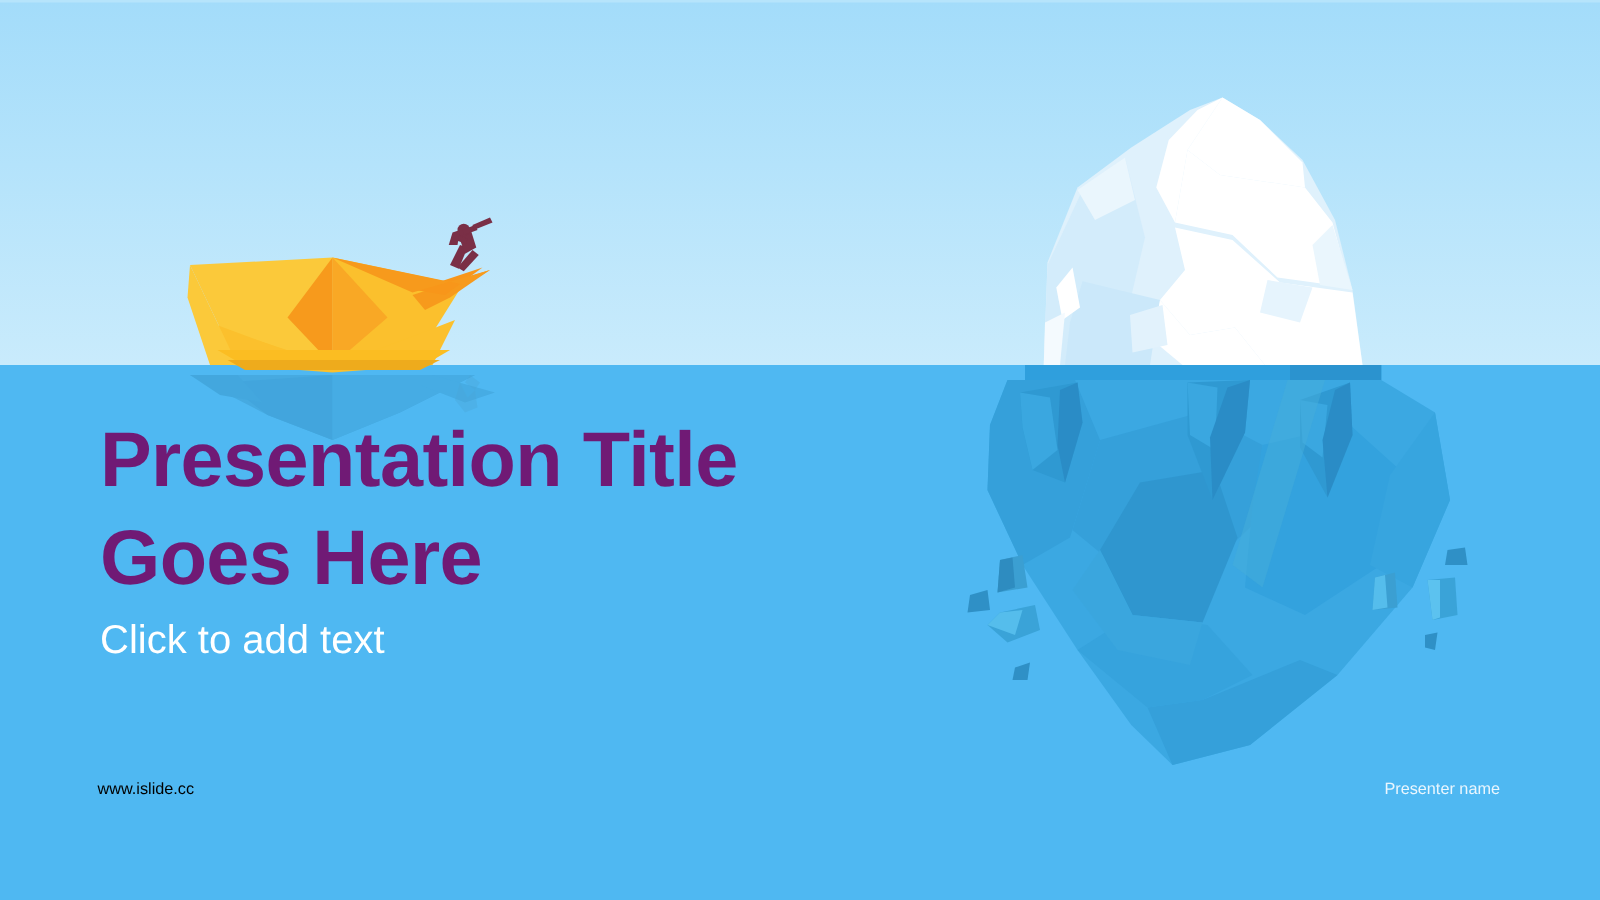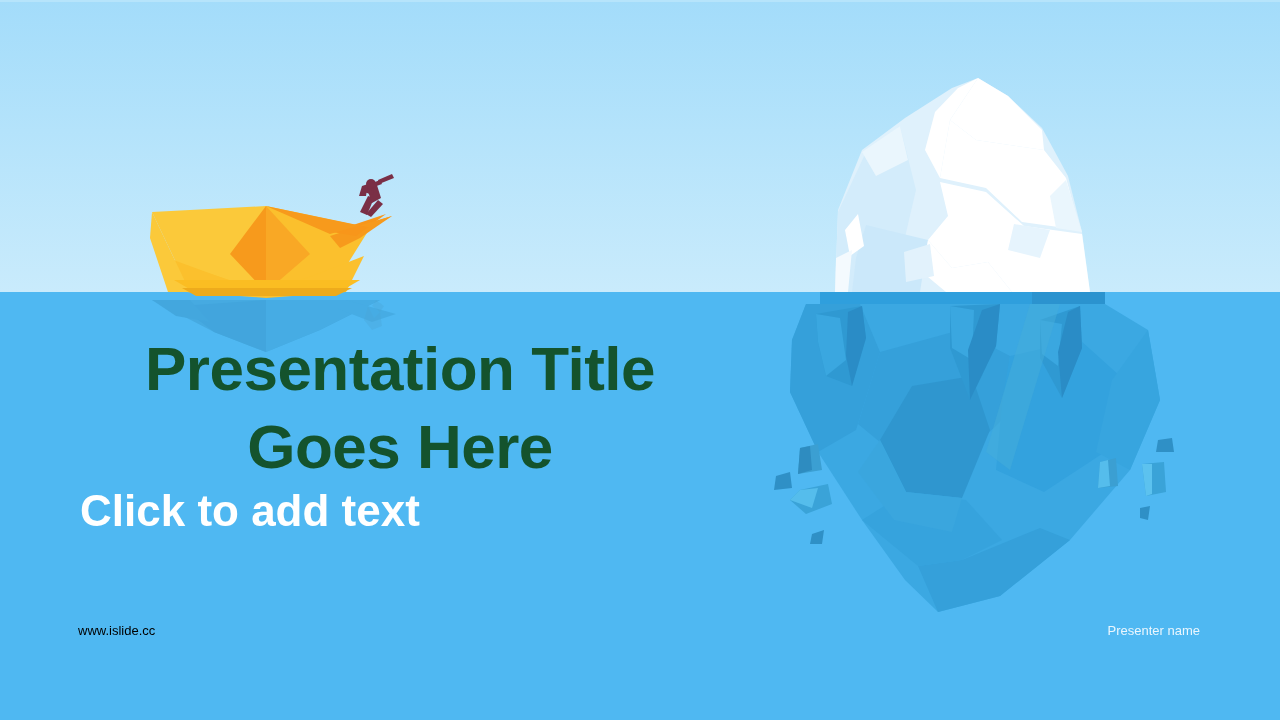--- a/index.html
+++ b/index.html
@@ -54,33 +54,32 @@
   
   .title {
     position: absolute;
     left: 80px;
     top: 330px;
     width: 640px;
     margin: 0;
     font-size: 62px;
     line-height: 78px;
     font-weight: bold;
-    color: #14532d;
+    color: #701a75;
     letter-spacing: -0.5px;
     white-space: pre-line;
-    text-align: center;
   }
   .subtitle {
     position: absolute;
     left: 80px;
     top: 491px;
     margin: 0;
-    font-size: 44px;
+    font-size: 32px;
     line-height: 40px;
-    font-weight: bold;
+    font-weight: normal;
     color: #ffffff;
   }
   .footer-left {
     position: absolute;
     left: 78px;
     top: 622px;
     margin: 0;
     font-size: 13px;
     line-height: 18px;
     color: #000000;

